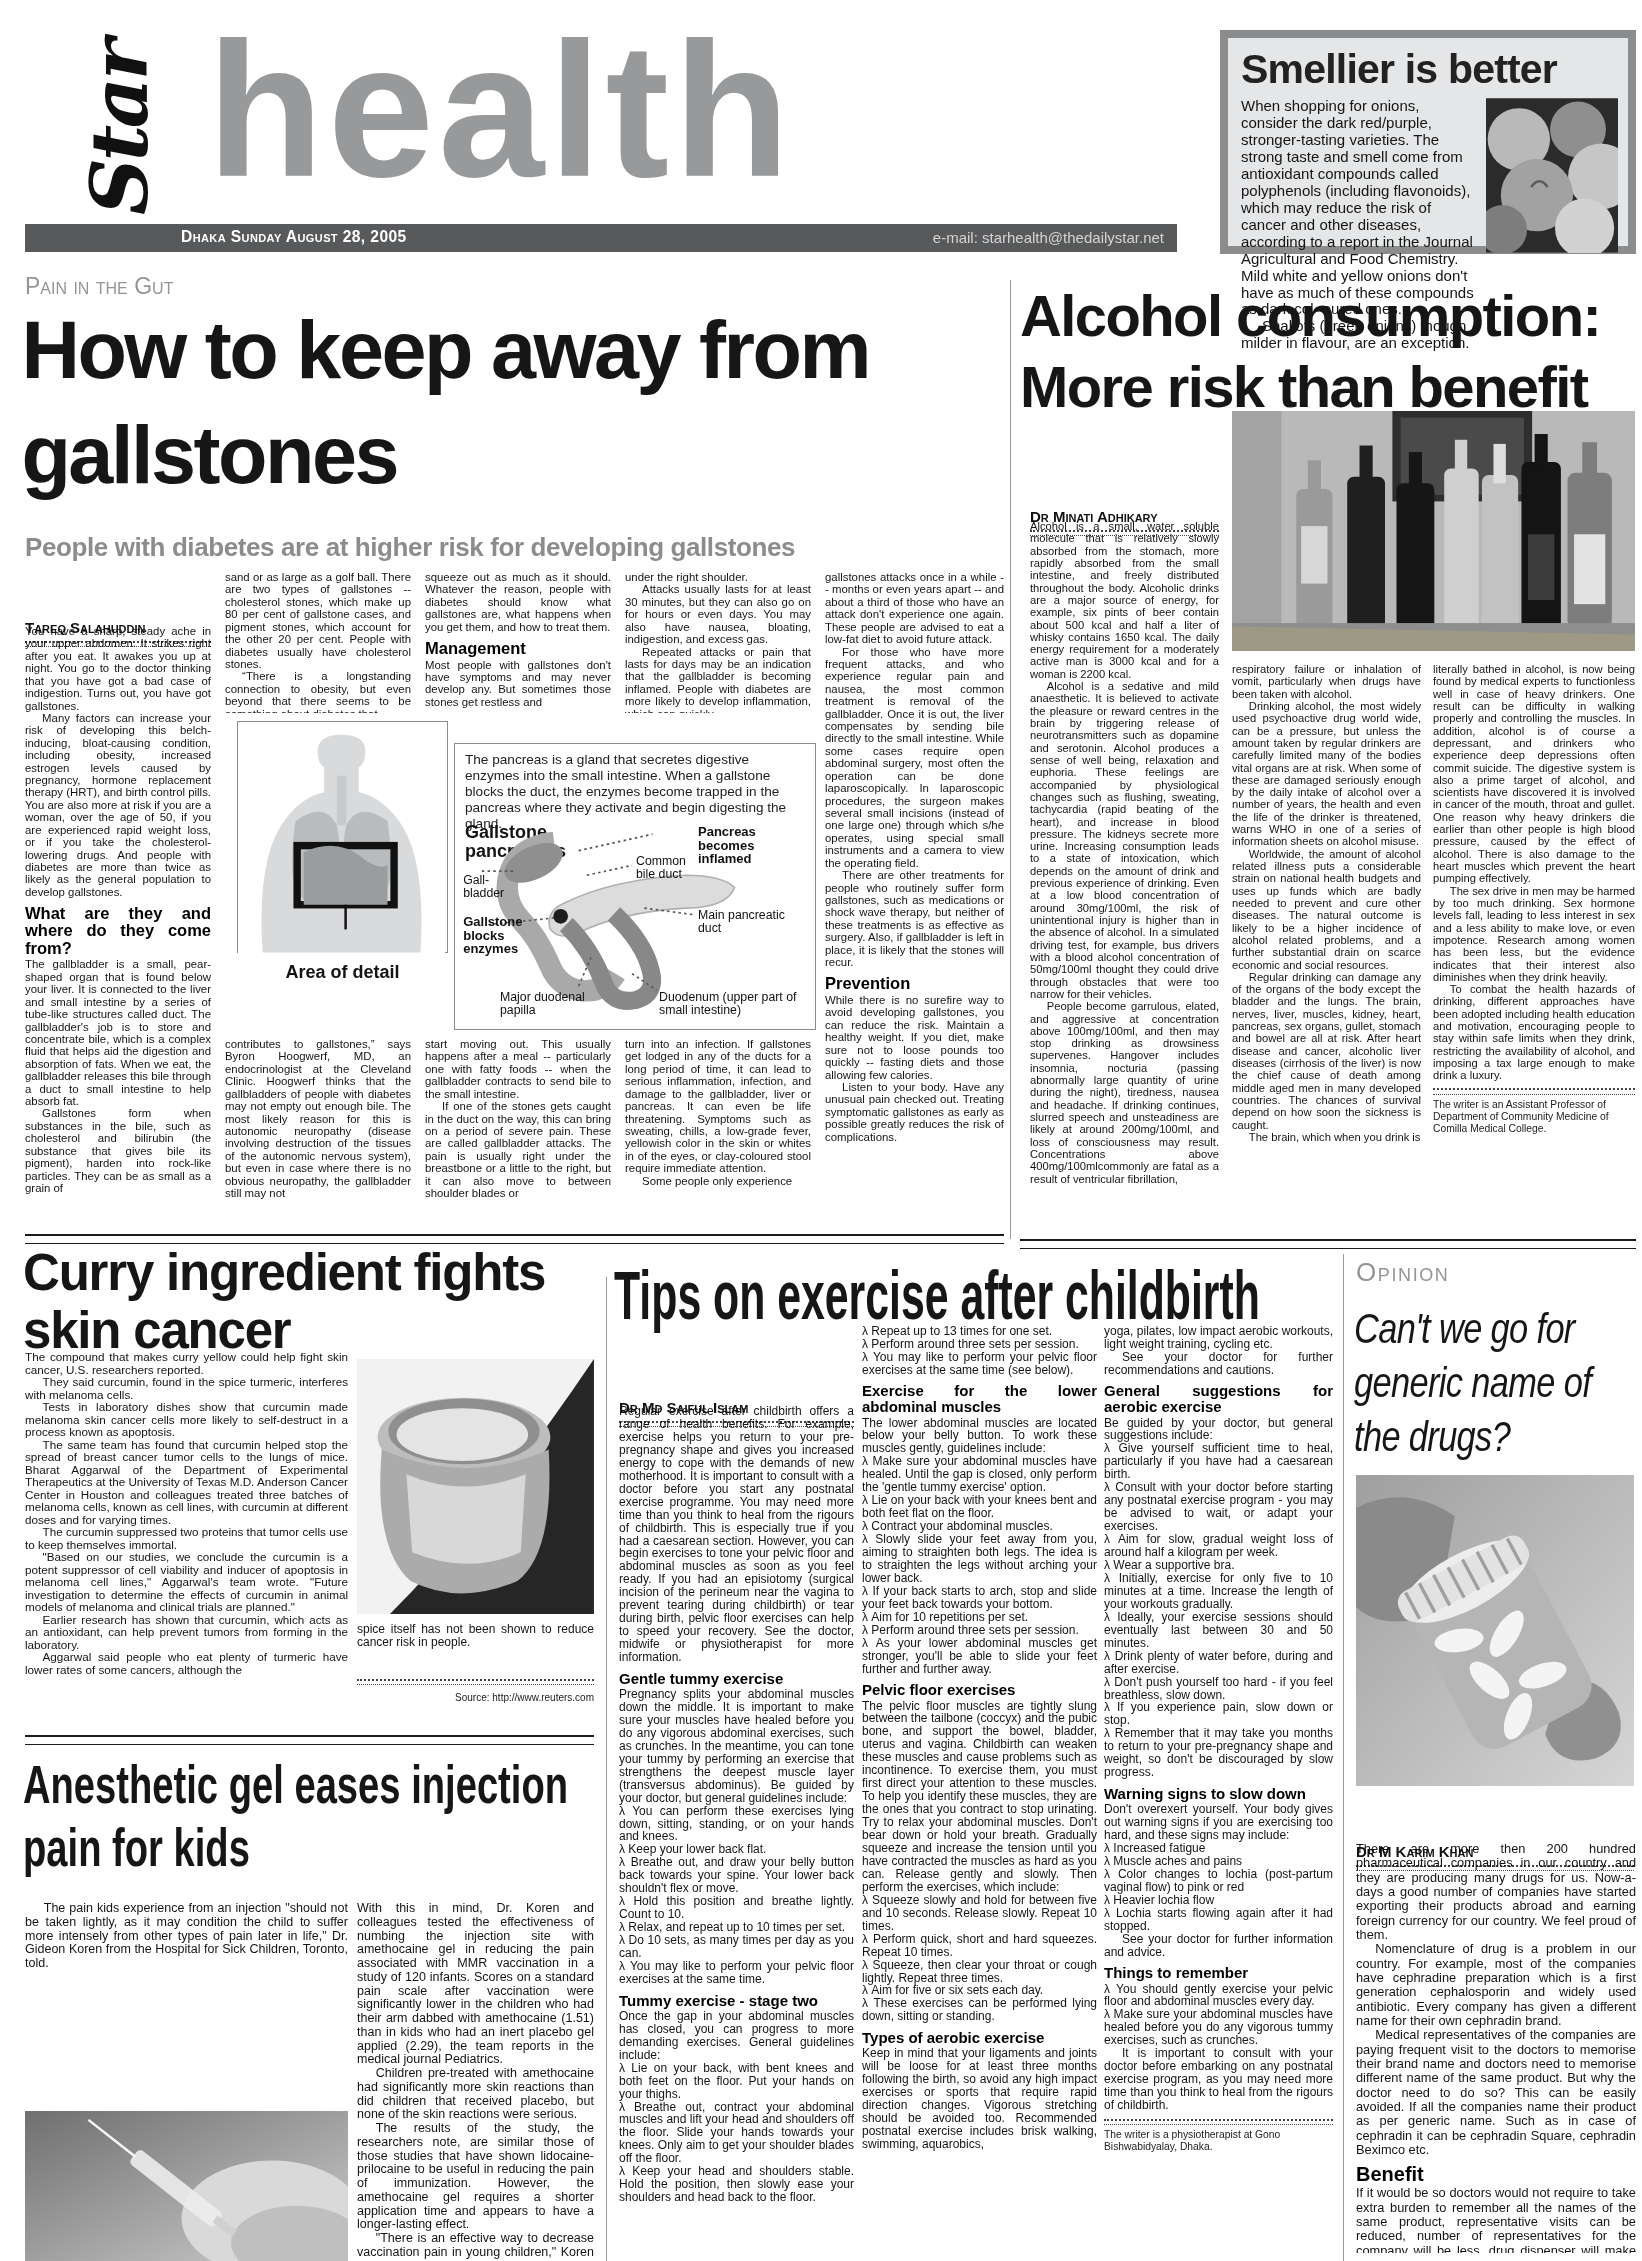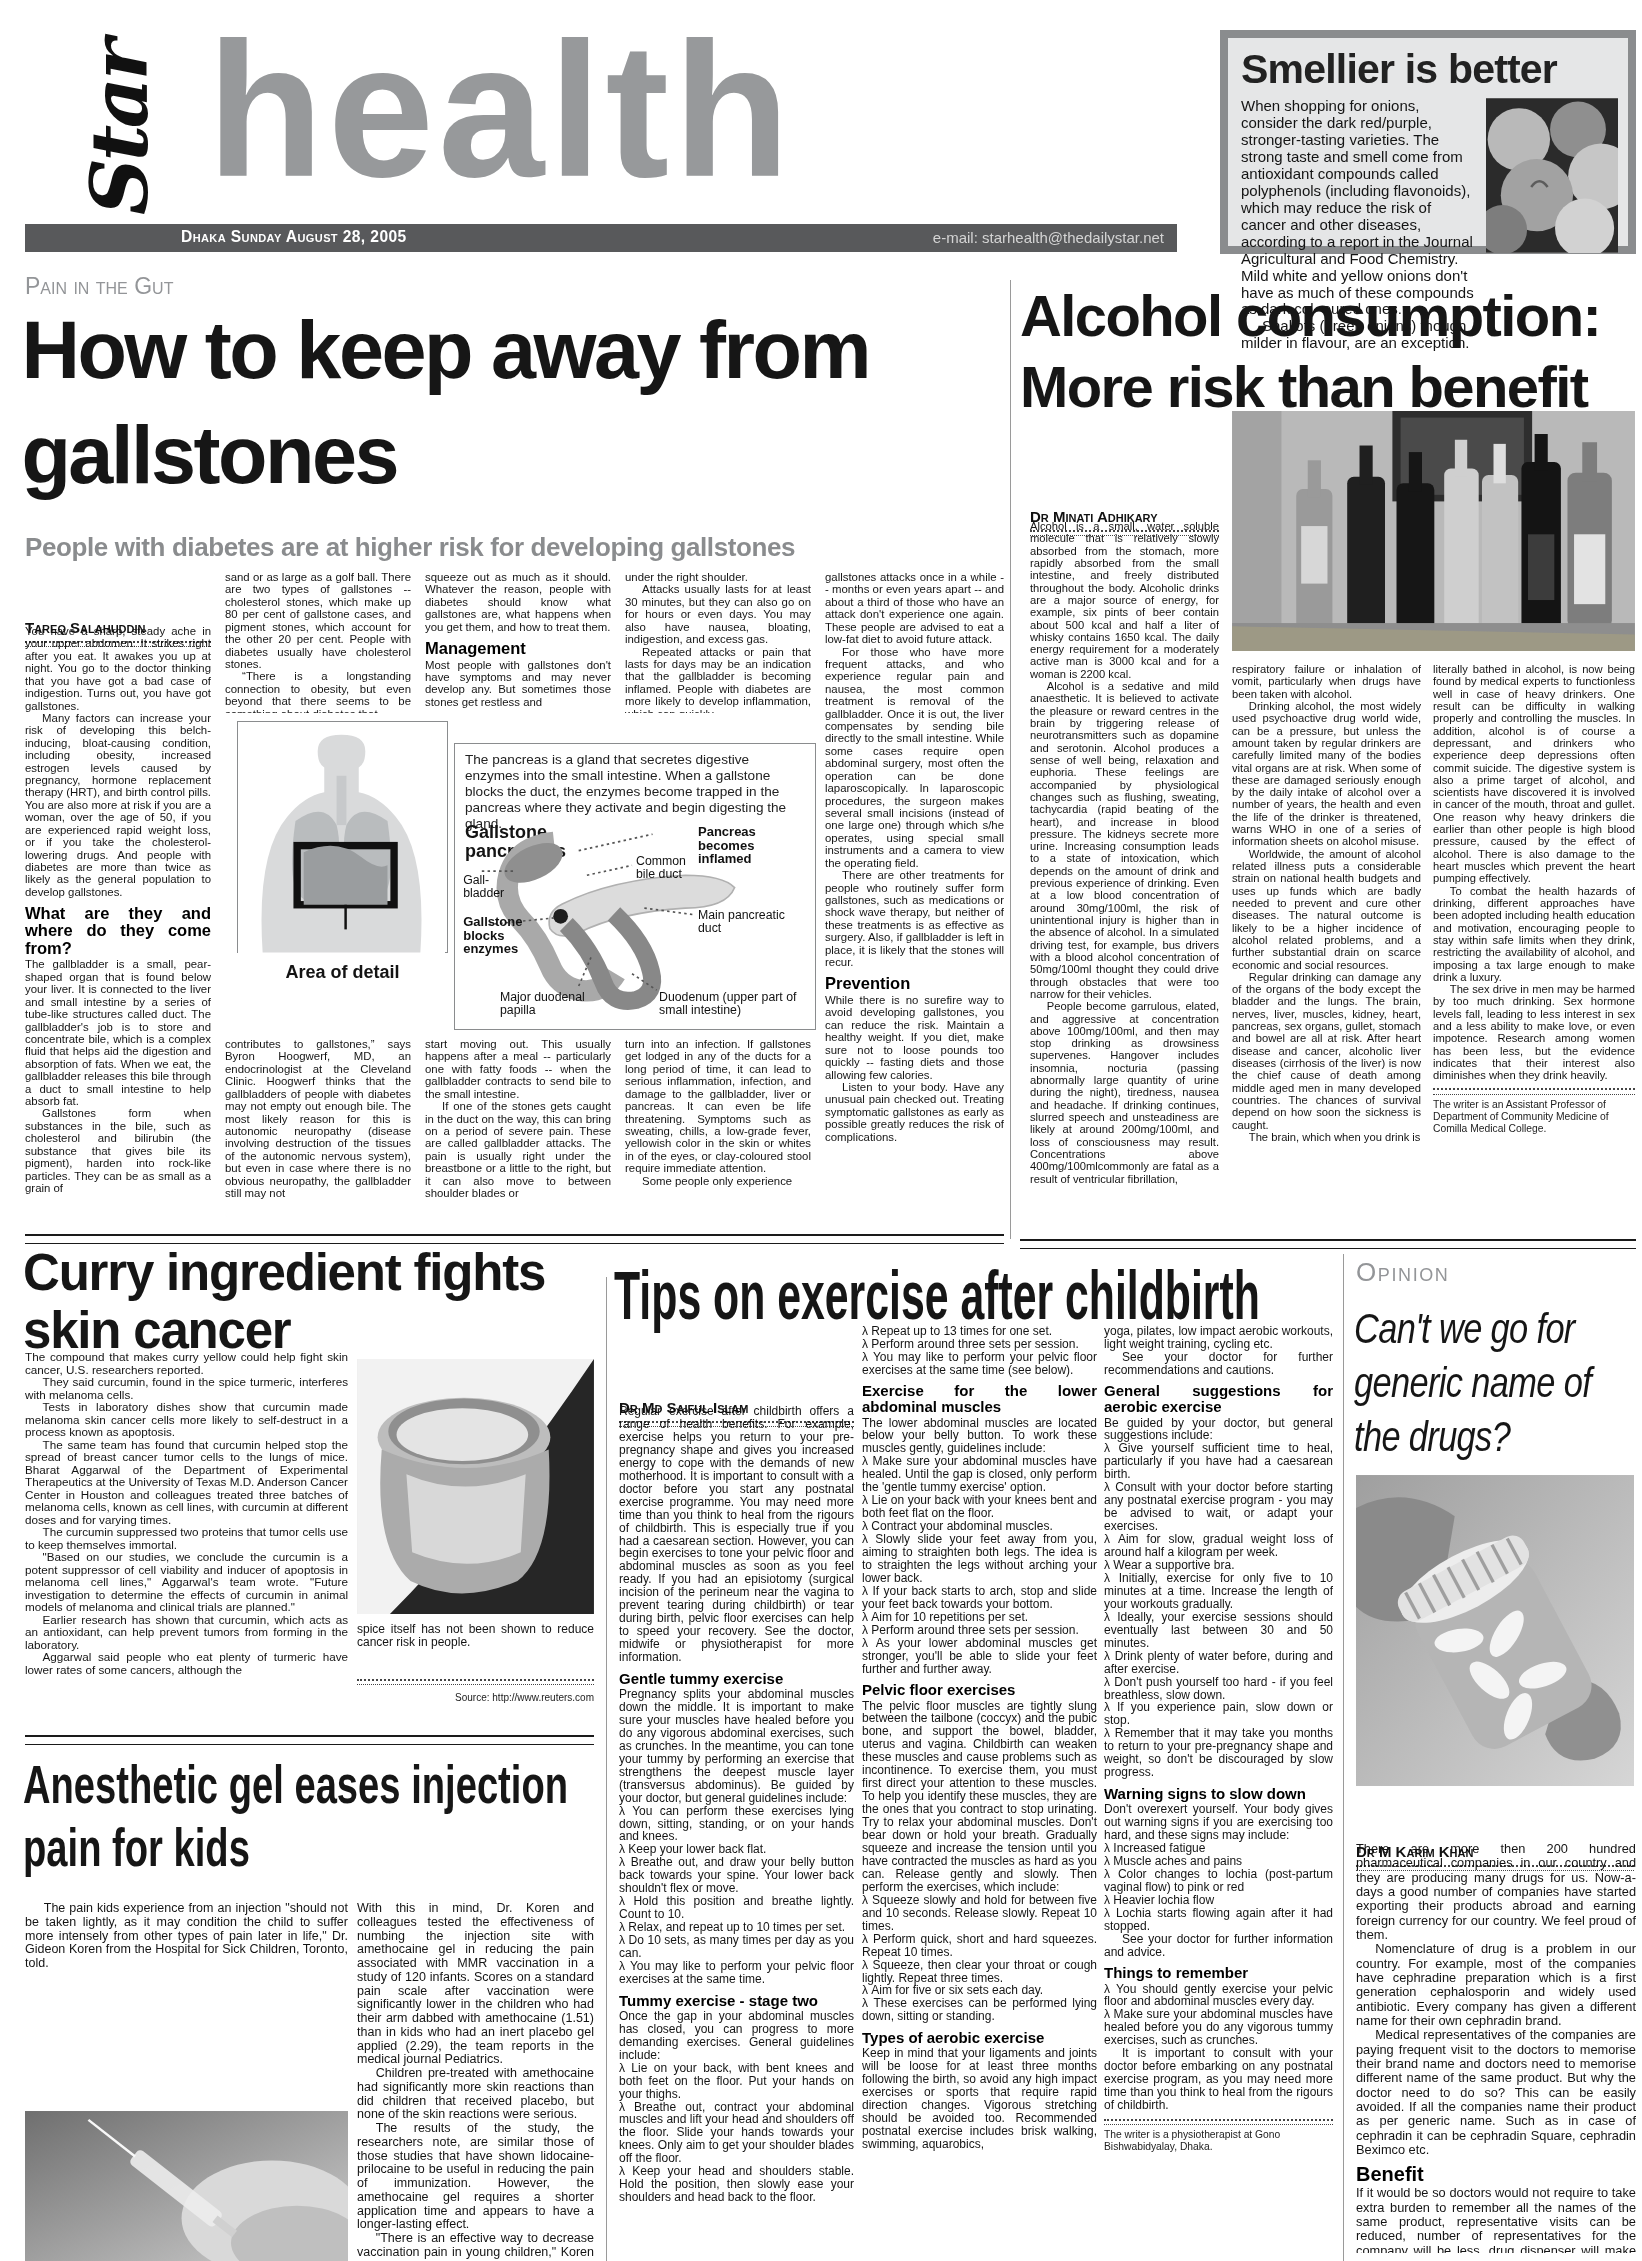--- a/index.html
+++ b/index.html
@@ -241,22 +241,22 @@
     </div>
   <div class="abs col abody" style="left:1232px;top:663px;width:189px;height:599px;">
       <p class="p">respiratory failure or inhalation of vomit, particularly when drugs have been taken with alcohol.</p>
       <p class="p ind">Drinking alcohol, the most widely used psychoactive drug world wide, can be a pressure, but unless the amount taken by regular drinkers are carefully limited many of the bodies vital organs are at risk. When some of these are damaged seriously enough by the daily intake of alcohol over a number of years, the health and even the life of the drinker is threatened, warns WHO in one of a series of information sheets on alcohol misuse.</p>
       <p class="p ind">Worldwide, the amount of alcohol related illness puts a considerable strain on national health budgets and uses up funds which are badly needed to prevent and cure other diseases. The natural outcome is likely to be a higher incidence of alcohol related problems, and a further substantial drain on scarce economic and social resources.</p>
       <p class="p ind">Regular drinking can damage any of the organs of the body except the bladder and the lungs. The brain, nerves, liver, muscles, kidney, heart, pancreas, sex organs, gullet, stomach and bowel are all at risk. After heart disease and cancer, alcoholic liver diseases (cirrhosis of the liver) is now the chief cause of death among middle aged men in many developed countries. The chances of survival depend on how soon the sickness is caught.</p>
       <p class="p ind">The brain, which when you drink is</p>
     </div>
   <div class="abs col abody" style="left:1433px;top:663px;width:202px;height:599px;">
       <p class="p">literally bathed in alcohol, is now being found by medical experts to functionless well in case of heavy drinkers. One result can be difficulty in walking properly and controlling the muscles. In addition, alcohol is of course a depressant, and drinkers who experience deep depressions often commit suicide. The digestive system is also a prime target of alcohol, and scientists have discovered it is involved in cancer of the mouth, throat and gullet. One reason why heavy drinkers die earlier than other people is high blood pressure, caused by the effect of alcohol. There is also damage to the heart muscles which prevent the heart pumping effectively.</p>
+      <p class="p ind">The sex drive in men may be harmed by too much drinking. Sex hormone levels fall, leading to less interest in sex and a less ability to make love, or even impotence. Research among women has been less, but the evidence indicates that their interest also diminishes when they drink heavily.</p>
       <p class="p ind">To combat the health hazards of drinking, different approaches have been adopted including health education and motivation, encouraging people to stay within safe limits when they drink, restricting the availability of alcohol, and imposing a tax large enough to make drink a luxury.</p>
-      <p class="p ind">The sex drive in men may be harmed by too much drinking. Sex hormone levels fall, leading to less interest in sex and a less ability to make love, or even impotence. Research among women has been less, but the evidence indicates that their interest also diminishes when they drink heavily.</p>
       <p class="dots"></p>
       <p class="src">The writer is an Assistant Professor of Department of Community Medicine of Comilla Medical College.</p>
     </div>
 
   <div class="abs dblrule" style="left:25px;top:1234px;width:979px;"></div>
   <div class="abs dblrule" style="left:1020px;top:1239px;width:616px;"></div>
   <div class="abs vrule" style="left:606px;top:1277px;height:984px;"></div>
   <div class="abs vrule" style="left:1343px;top:1254px;height:1007px;"></div>
 
   <h2 class="abs hl hl-curry" style="margin:0;">Curry ingredient fights skin cancer</h2>

